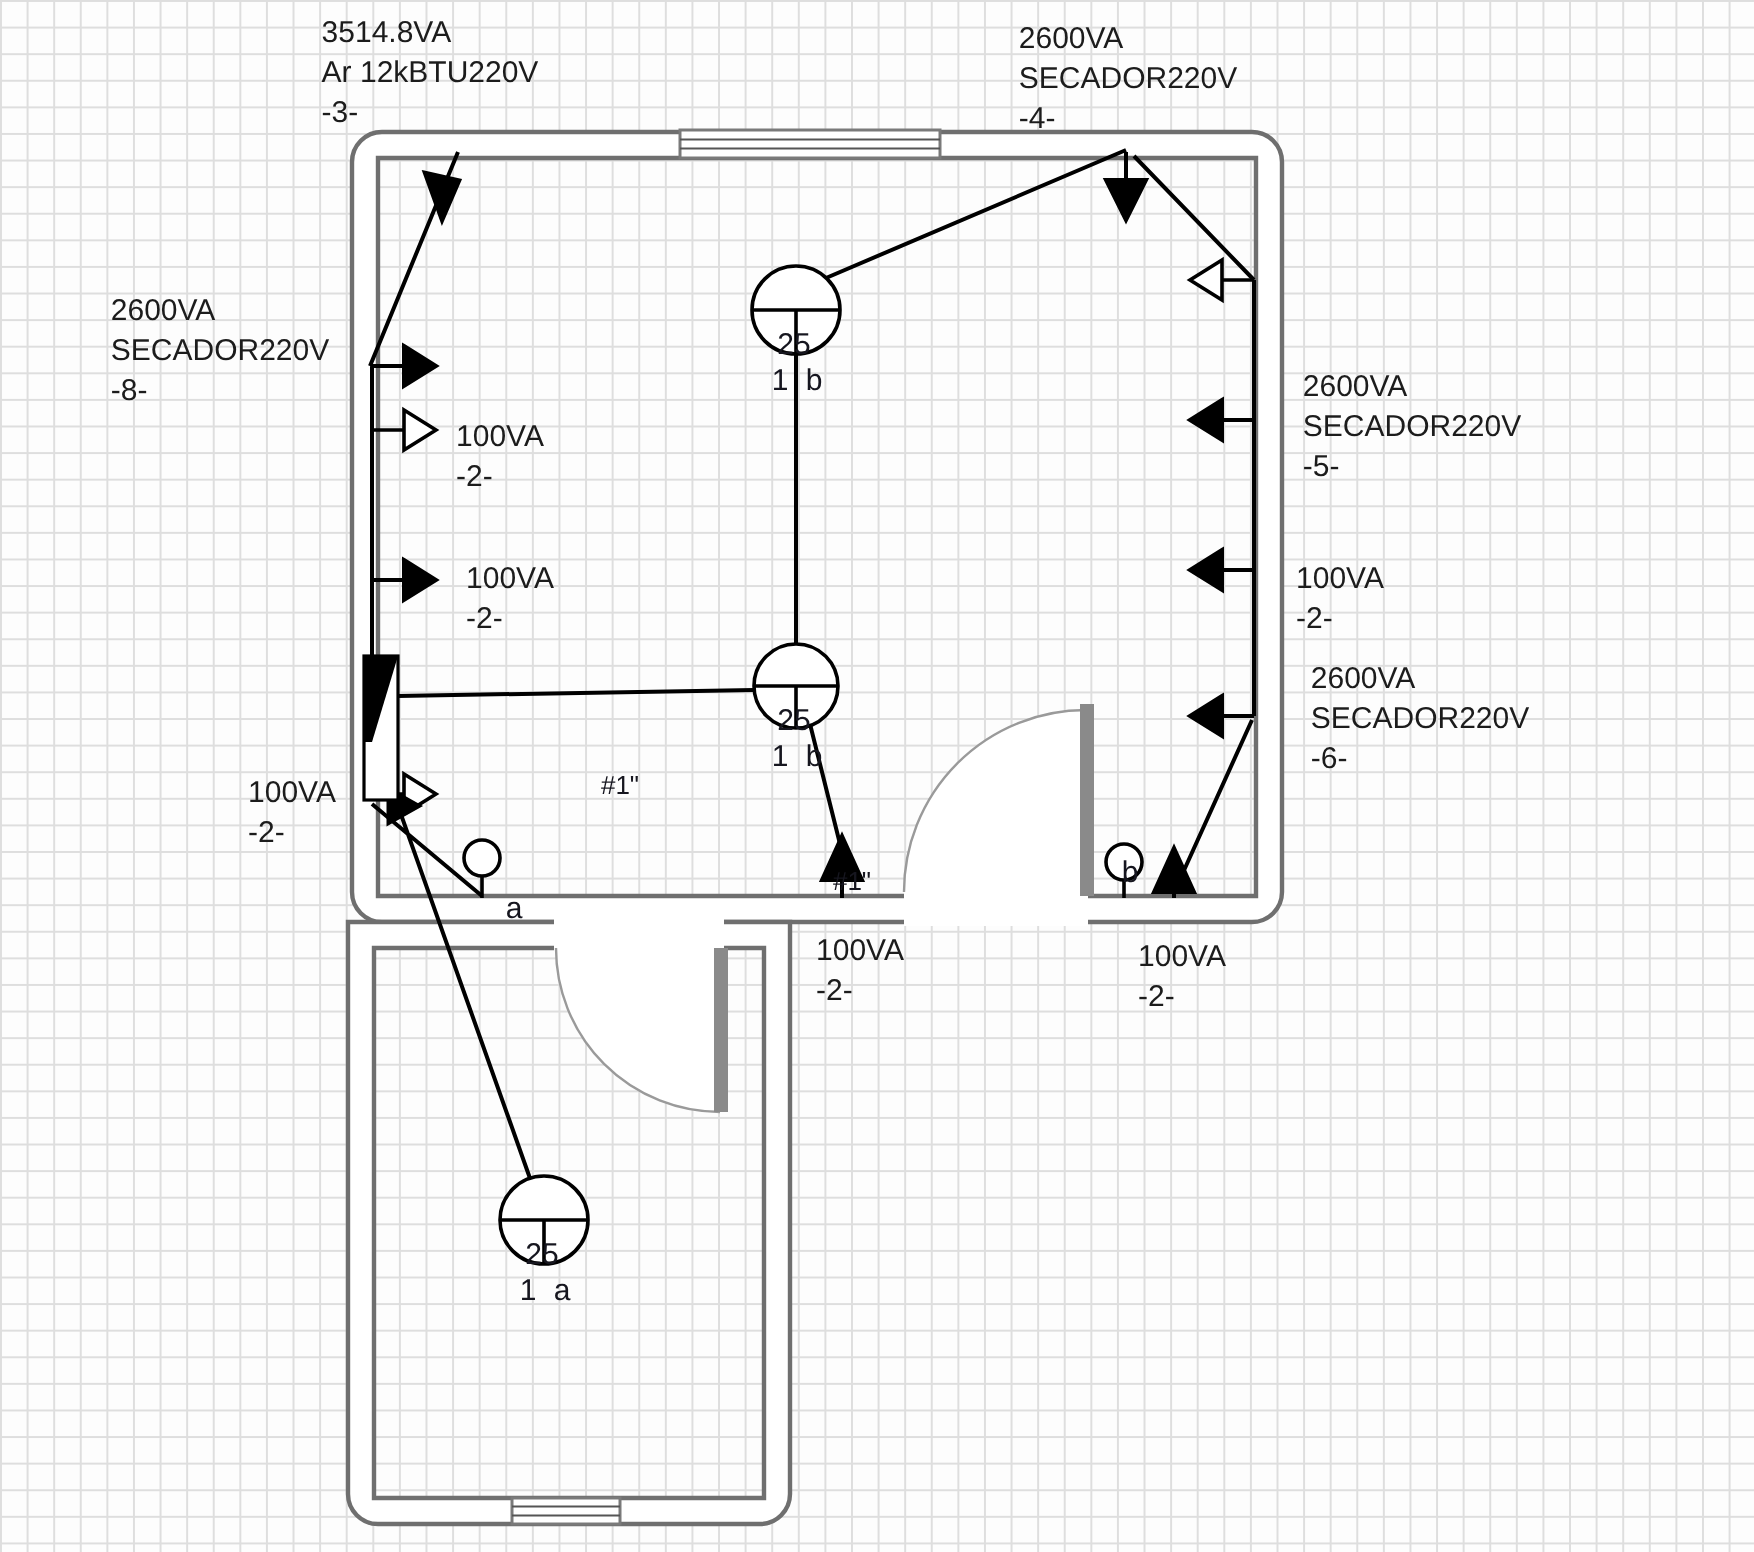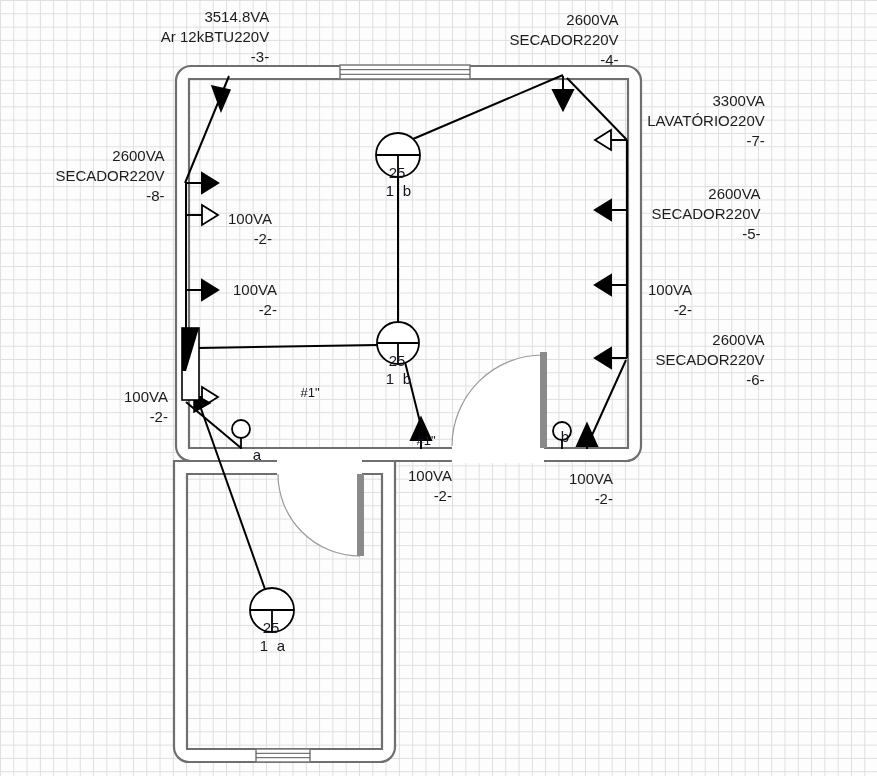--- a/index.html
+++ b/index.html
@@ -8,21 +8,21 @@
     position:relative;width:877px;height:776px;overflow:hidden;
     background-color:#fdfdfd;
     background-image:
       linear-gradient(#dedede 1px, transparent 1px),
       linear-gradient(90deg,#dedede 1px, transparent 1px);
     background-size:13.3px 13.3px;
   }
   #plan{position:absolute;left:0;top:0;}
   .lbl{
     position:absolute;transform:translateX(-50%);
-    text-align:right;white-space:nowrap;
+    text-align:left;white-space:nowrap;
     font-size:15px;line-height:20px;color:#1c1c1c;
   }
   .lbl span{display:block;}
   .tk{
     position:absolute;transform:translateX(-50%);
     font-size:15px;line-height:16px;color:#16161f;white-space:nowrap;margin-top:26px;
   }
   .gauge{font-size:13px;}
 </style>
 </head>
@@ -120,25 +120,20 @@
 <div class="lbl" style="left:215px;top:7px;">
   <span>3514.8VA</span>
   <span>Ar 12kBTU220V</span>
   <span>-3-</span>
 </div>
 <div class="lbl" style="left:564px;top:10px;">
   <span>2600VA</span>
   <span>SECADOR220V</span>
   <span>-4-</span>
 </div>
-<div class="lbl" style="left:706px;top:91px;">
-  <span>3300VA</span>
-  <span>LAVATÓRIO220V</span>
-  <span>-7-</span>
-</div>
 <div class="lbl" style="left:706px;top:184px;">
   <span>2600VA</span>
   <span>SECADOR220V</span>
   <span>-5-</span>
 </div>
 <div class="lbl" style="left:670px;top:280px;">
   <span>100VA</span>
   <span>-2-</span>
 </div>
 <div class="lbl" style="left:710px;top:330px;">

